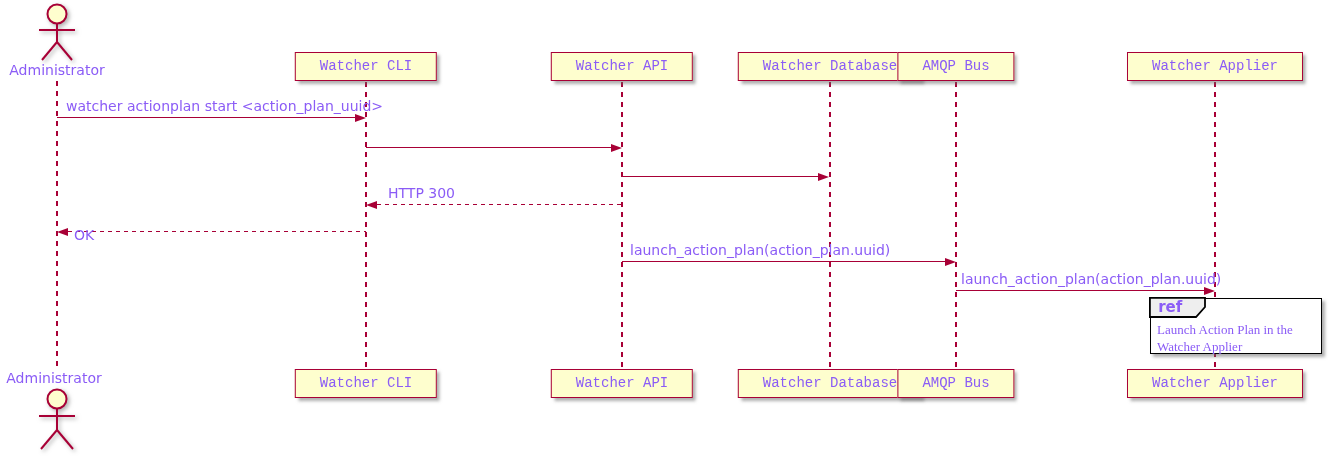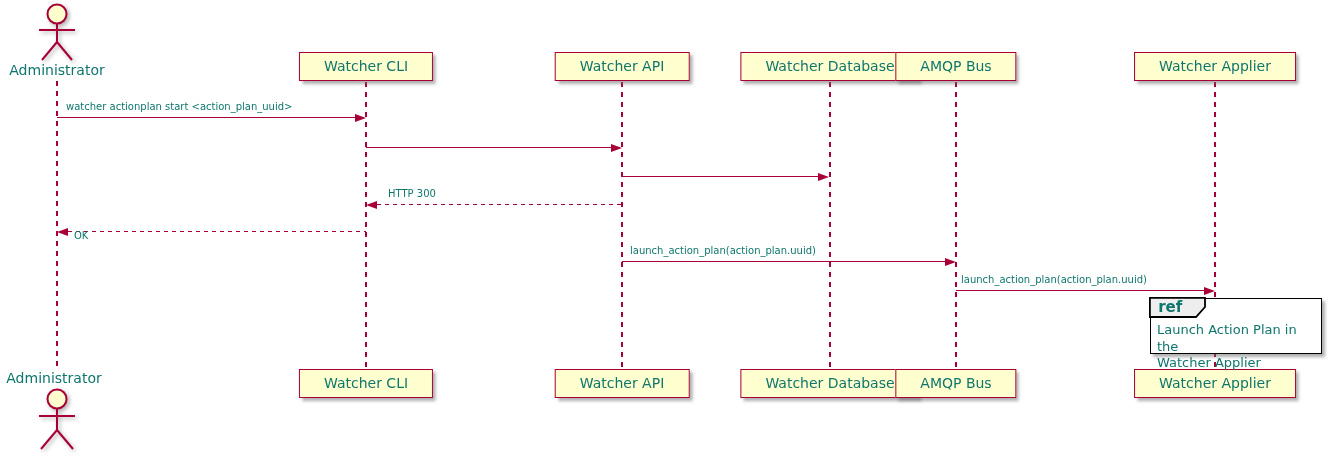--- a/index.html
+++ b/index.html
@@ -1,35 +1,36 @@
 <!DOCTYPE html>
 <html><head>
 <meta charset="utf-8">
 <style>
   html,body{margin:0;padding:0;background:#ffffff;}
   .stage{
     position:relative;width:1330px;height:456px;background:#ffffff;overflow:hidden;
-    font-family:"DejaVu Sans","Liberation Sans",sans-serif;color:#0f766e;
+    font-family:"DejaVu Sans","Liberation Sans",sans-serif;color:#8b5cf6;
   }
   
   .lifeline{
     position:absolute;width:2px;
     background:repeating-linear-gradient(to bottom,#A80036 0 5px,transparent 5px 10px);
   }
   
   .participant{
     position:absolute;transform:translateX(-50%);
     background:#FEFECE;border:1.6px solid #A80036;
     padding:4px 24px;font-size:14px;line-height:19px;white-space:nowrap;
     box-shadow:3px 3px 3px rgba(110,110,110,0.55);
     z-index:3;
+    font-family:Liberation Mono, monospace;
   }
   
   .msg-label{
-    position:absolute;font-size:10px;line-height:15px;white-space:nowrap;z-index:2;
+    position:absolute;font-size:14px;line-height:15px;white-space:nowrap;z-index:2;
   }
   .msg-line{position:absolute;height:1.4px;background:#A80036;z-index:1;}
   .msg-line.dashed{
     background:repeating-linear-gradient(to right,#A80036 0 4px,transparent 4px 8px);
   }
   .arrowhead{position:absolute;width:0;height:0;z-index:2;}
   .arrowhead.right{border-left:11px solid #A80036;border-top:4.5px solid transparent;border-bottom:4.5px solid transparent;}
   .arrowhead.left{border-right:11px solid #A80036;border-top:4.5px solid transparent;border-bottom:4.5px solid transparent;}
   
   .actor-figure{position:absolute;filter:drop-shadow(2.5px 2.5px 2px rgba(110,110,110,0.55));z-index:3;}
@@ -40,21 +41,21 @@
   
   .ref-box{
     position:absolute;background:#ffffff;border:1.8px solid #000;
     box-shadow:3px 3px 3px rgba(110,110,110,0.55);z-index:4;
   }
   .ref-tab{position:absolute;left:-1.8px;top:-1.8px;width:58px;height:21px;}
   .ref-tab-label{
     position:absolute;left:9px;top:2px;font-size:15px;font-weight:bold;line-height:16px;
   }
   .ref-text{
-    position:absolute;left:6px;top:23px;font-size:13px;line-height:16.5px;white-space:pre-line;
+    position:absolute;left:6px;top:23px;font-size:13px;line-height:16.5px;white-space:pre-line;font-family:Liberation Serif, serif;
   }
 </style>
 </head>
 <body>
 
 <div class="stage">
 
   <div class="lifeline" style="left:56px;top:81px;height:288px"></div>
   <div class="lifeline" style="left:365px;top:82px;height:287px"></div>
   <div class="lifeline" style="left:621px;top:82px;height:287px"></div>

